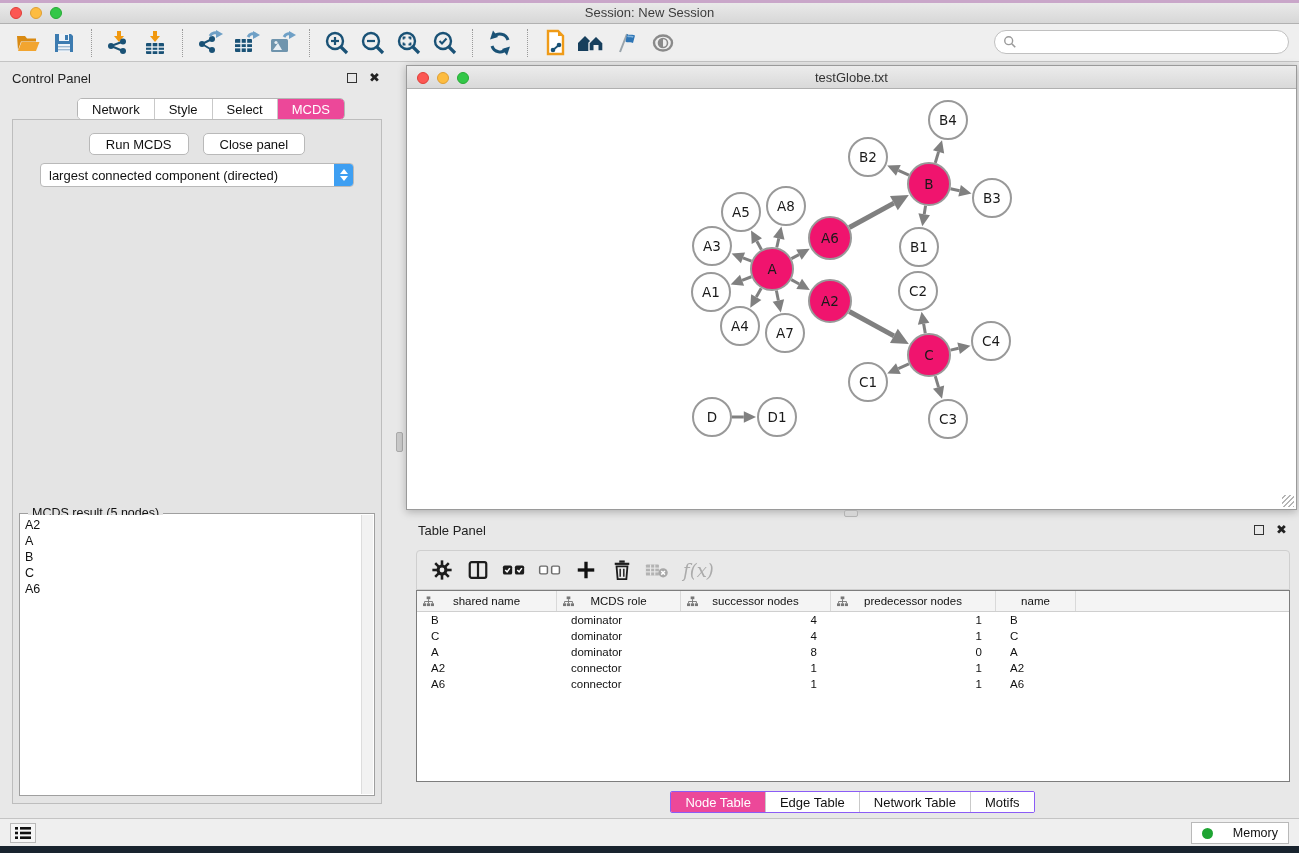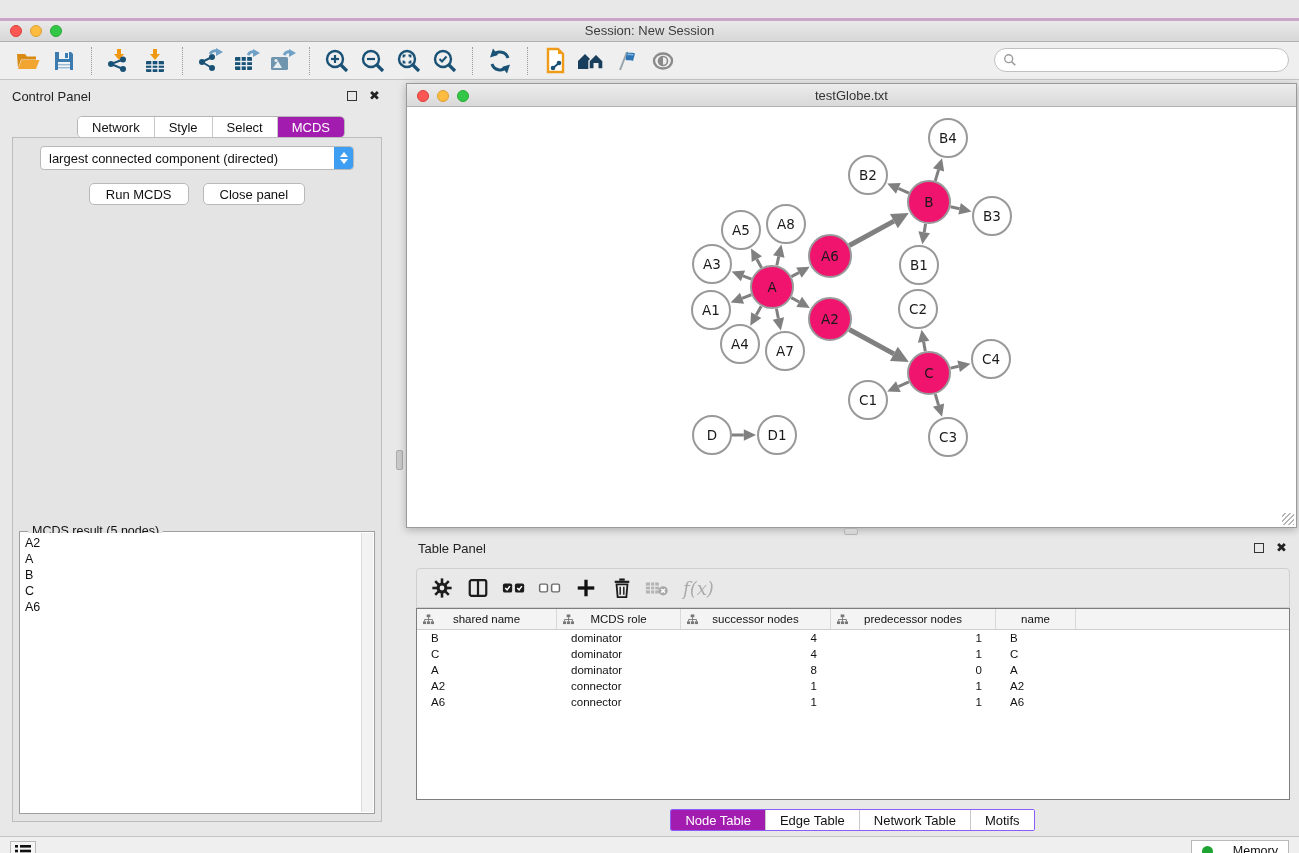--- a/index.html
+++ b/index.html
@@ -1,18 +1,18 @@
 <!DOCTYPE html>
 <html><head>
 <meta charset="utf-8">
 <style>
   * { margin:0; padding:0; box-sizing:border-box; }
   html,body { width:1299px; height:853px; }
   body { font-family:"Liberation Sans","DejaVu Sans",sans-serif; background:#e8e8e8; position:relative; overflow:hidden; }
-  #screen { position:absolute; inset:0;margin-top:18px; }
+  #screen { position:absolute; inset:0; }
 
   
   #titlebar { position:absolute; left:0; top:0; width:1299px; height:24px;
     background:linear-gradient(#ececec,#d7d7d7); border-bottom:1px solid #b1b1b1; }
   #titlebar::before { content:""; position:absolute; left:0; top:0; width:100%; height:3px; background:#c9a6c9; }
   .tl-group { position:absolute; left:10px; top:7px; display:flex; gap:8px; }
   .tl { width:12px; height:12px; border-radius:50%; }
   .tl.red { background:#fc5753; border:1px solid #df3e38; }
   .tl.yellow { background:#fdbc40; border:1px solid #de9f33; }
   .tl.green { background:#33c748; border:1px solid #27aa35; }
@@ -33,21 +33,21 @@
   
   #control-panel { position:absolute; left:0; top:4px; width:392px; height:744px; }
   .panel-header { height:24px; display:flex; align-items:center; padding:0 12px; }
   .panel-title { font-size:13px; color:#222; flex:1; }
   .panel-float { width:10px; height:10px; border:1.5px solid #333; margin-right:12px; }
   .panel-close { font-size:13px; color:#222; font-weight:bold; line-height:10px; }
   #cp-tabs { position:absolute; left:77px; top:32px; display:flex; height:22px;
     border:1px solid #b5b5b5; border-radius:5px; background:#fff; overflow:hidden; }
   .seg-tab { padding:6px 14px; font-size:13px; display:flex; align-items:center; color:#111; border-left:1px solid #c9c9c9; background:#fff;text-align:right; }
   .seg-tab:first-child { border-left:none; }
-  .seg-tab.selected { background:#a21caf; color:#fff; }
+  .seg-tab.selected { background:#ec4899; color:#fff; }
   #cp-content { position:absolute; left:12px; top:53px; width:370px; height:685px;
     background:#e4e4e4; border:1px solid #bdbdbd; }
   #opt-label { text-align:center; margin-top:18px; font-size:13px; color:#111; }
   #opt-select { margin:8px auto 0; width:314px; height:24px; background:#fff; border:1px solid #b9b9b9;
     border-radius:4px; display:flex; align-items:center; position:relative; }
   #opt-select .val { flex:1; font-size:13px; padding-left:8px; color:#111; white-space:nowrap; }
   #opt-select .stepper { width:19px; height:22px; background:#3e9ff2; border-radius:0 3px 3px 0;
     display:flex; flex-direction:column; align-items:center; justify-content:center; gap:2px; }
   .chev-up { width:0; height:0; border-left:4px solid transparent; border-right:4px solid transparent; border-bottom:5px solid #fff; }
   .chev-dn { width:0; height:0; border-left:4px solid transparent; border-right:4px solid transparent; border-top:5px solid #fff; }
@@ -294,30 +294,30 @@
         <div class="panel-float"></div>
         <div class="panel-close">✖</div>
       </div>
       <div id="cp-tabs">
           <div class="seg-tab">Network</div>
           <div class="seg-tab">Style</div>
           <div class="seg-tab">Select</div>
           <div class="seg-tab selected">MCDS</div>
         </div>
       <div id="cp-content">
+        <div id="cp-buttons">
+          <div class="mac-btn">Run MCDS</div>
+          <div class="mac-btn">Close panel</div>
+        </div>
         <div id="opt-select">
           <div class="val">largest connected component (directed)</div>
           <div class="stepper">
             <div class="chev-up"></div>
               <div class="chev-dn"></div>
           </div>
-        </div>
-        <div id="cp-buttons">
-          <div class="mac-btn">Run MCDS</div>
-          <div class="mac-btn">Close panel</div>
         </div>
         <div id="mcds-result">
           <div id="mcds-result-label">MCDS result (5 nodes)</div>
           <div id="mcds-list">
               <div class="row">A2</div>
               <div class="row">A</div>
               <div class="row">B</div>
               <div class="row">C</div>
               <div class="row">A6</div>
             </div>

